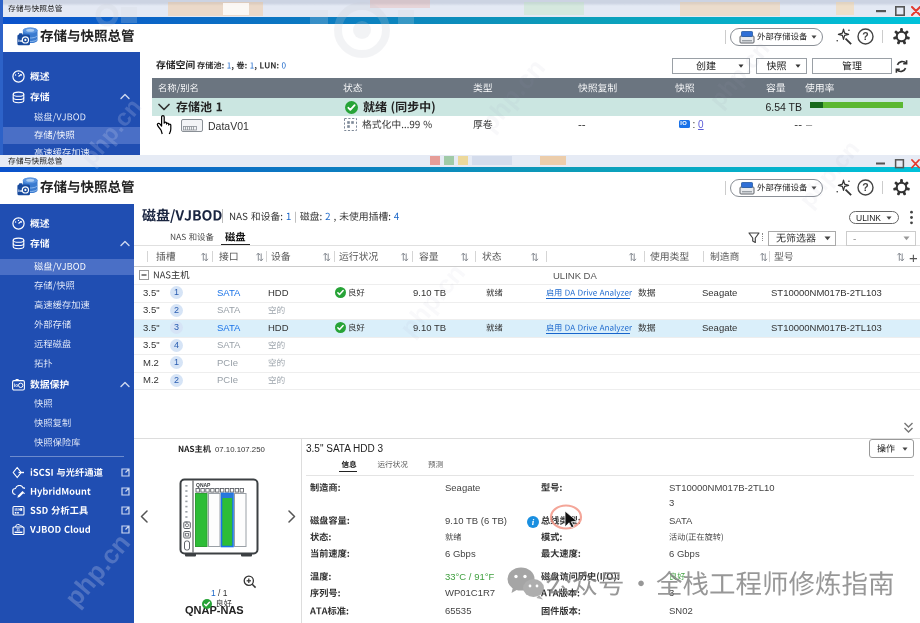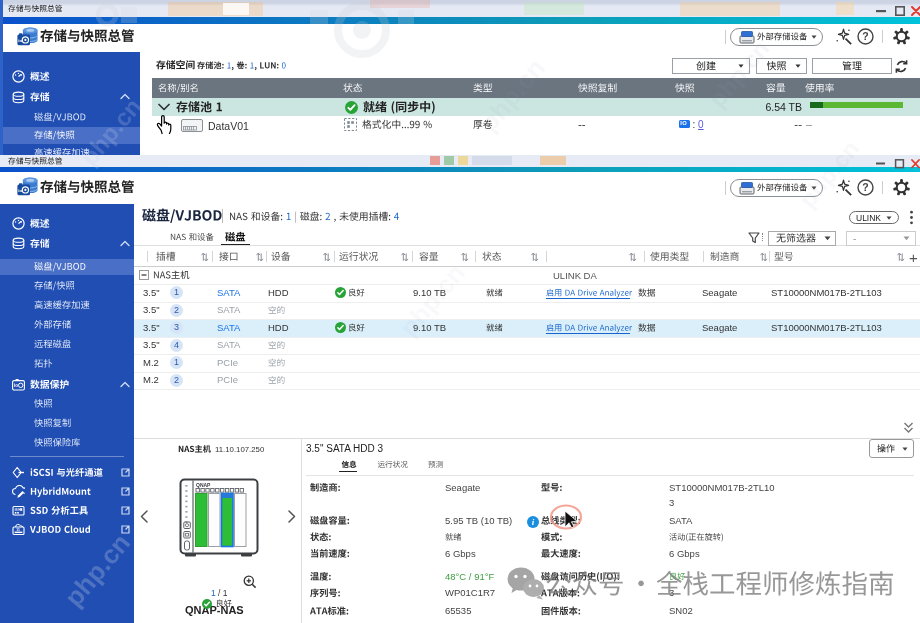--- a/index.html
+++ b/index.html
@@ -395,21 +395,21 @@
 <div style="position:absolute;left:134px;top:371.5px;width:786px;height:1px;background:#eee;z-index:12"></div>
 <div style="position:absolute;left:143px;top:374.25px;font:9.5px 'Liberation Sans';color:#333;z-index:14">M.2</div>
 <div style="position:absolute;left:170px;top:373.75px;width:13px;height:13px;border-radius:7px;background:#d6e4f6;font:9px 'Liberation Sans';color:#2a5db0;text-align:center;line-height:13px;z-index:14">2</div>
 <div style="position:absolute;left:217px;top:374.25px;font:9.5px 'Liberation Sans';color:#98a0a8;z-index:14">PCIe</div>
 <div style="position:absolute;left:134px;top:389.0px;width:786px;height:1px;background:#eee;z-index:12"></div>
 <svg style="position:absolute;left:902px;top:421px;z-index:14" width="13" height="13" viewBox="0 0 13 13">
     <path d="M2.5 2 L6.5 6 L10.5 2 M2.5 7 L6.5 11 L10.5 7" fill="none" stroke="#777" stroke-width="1.4"></path>
   </svg>
 <div style="position:absolute;left:134px;top:438px;width:786px;height:1px;background:#ddd;z-index:12"></div>
 <div style="position:absolute;left:301px;top:438px;width:1px;height:185px;background:#ddd;z-index:12"></div>
-<div style="position:absolute;left:215px;top:444.5px;font:7.8px 'Liberation Sans';color:#333;z-index:14">11.10.107.250</div>
+<div style="position:absolute;left:215px;top:444.5px;font:7.8px 'Liberation Sans';color:#333;z-index:14">07.10.107.250</div>
 <svg style="position:absolute;left:179px;top:478px;z-index:14" width="80" height="80" viewBox="0 0 80 80">
     <rect x="1.5" y="1.5" width="77" height="74" rx="4" fill="#fff" stroke="#3c4043" stroke-width="2"></rect>
     <line x1="14" y1="2.5" x2="14" y2="74.5" stroke="#3c4043" stroke-width="1"></line>
     <text x="17" y="9" font-family="Liberation Sans" font-size="5" font-weight="bold" fill="#3c4043">QNAP</text>
     <rect x="6.3" y="7.0" width="2.2" height="1.6" fill="#9aa0a6"></rect>
     <rect x="6.3" y="12.2" width="2.2" height="1.6" fill="#9aa0a6"></rect>
     <rect x="6.3" y="17.4" width="2.2" height="1.6" fill="#9aa0a6"></rect>
     <rect x="6.3" y="22.6" width="2.2" height="1.6" fill="#9aa0a6"></rect>
     <rect x="6.3" y="27.8" width="2.2" height="1.6" fill="#9aa0a6"></rect>
     <rect x="6.3" y="33.0" width="2.2" height="1.6" fill="#9aa0a6"></rect>
@@ -459,29 +459,29 @@
 <div style="position:absolute;left:306px;top:443px;font:10px 'Liberation Sans';color:#222;z-index:14">3.5" SATA HDD 3</div>
 <div style="position:absolute;left:869px;top:439px;width:45px;height:19px;border:1px solid #999;border-radius:3px;background:#fff;box-sizing:border-box;z-index:12"></div>
 <svg style="position:absolute;left:902px;top:446.5px;z-index:14" width="6" height="5" viewBox="0 0 6 5">
     <path d="M0.5 0.5 L3.0 3.7199999999999998 L5.5 0.5 z" fill="#444"></path>
   </svg>
 <div style="position:absolute;left:339px;top:470.5px;width:18px;height:1.5px;background:#222;z-index:12"></div>
 <div style="position:absolute;left:306px;top:474.5px;width:608px;height:1px;background:#e4e4e4;z-index:12"></div>
 <div style="position:absolute;left:445px;top:481.5px;font:9.5px 'Liberation Sans';color:#444;z-index:14">Seagate</div>
 <div style="position:absolute;left:669px;top:481.5px;font:9.5px 'Liberation Sans';color:#444;z-index:14">ST10000NM017B-2TL10</div>
 <div style="position:absolute;left:669px;top:497px;font:9.5px 'Liberation Sans';color:#444;z-index:14">3</div>
-<div style="position:absolute;left:445px;top:514.5px;font:9.5px 'Liberation Sans';color:#444;z-index:14">5.95 TB (10 TB)</div>
+<div style="position:absolute;left:445px;top:514.5px;font:9.5px 'Liberation Sans';color:#444;z-index:14">9.10 TB (6 TB)</div>
 <svg style="position:absolute;left:527px;top:516px;z-index:14" width="12" height="12" viewBox="0 0 12 12">
     <circle cx="6.0" cy="6.0" r="6.0" fill="#1a8fe0"></circle>
     <text x="6.0" y="9.36" font-family="Liberation Serif" font-size="9.0" font-weight="bold" font-style="italic" fill="#fff" text-anchor="middle">i</text>
   </svg>
 <div style="position:absolute;left:669px;top:514.5px;font:9.5px 'Liberation Sans';color:#444;z-index:14">SATA</div>
 <div style="position:absolute;left:445px;top:547.5px;font:9.5px 'Liberation Sans';color:#444;z-index:14">6 Gbps</div>
 <div style="position:absolute;left:669px;top:547.5px;font:9.5px 'Liberation Sans';color:#444;z-index:14">6 Gbps</div>
-<div style="position:absolute;left:445px;top:570.5px;font:9.5px 'Liberation Sans';color:#3f9f3f;z-index:14">48°C / 91°F</div>
+<div style="position:absolute;left:445px;top:570.5px;font:9.5px 'Liberation Sans';color:#3f9f3f;z-index:14">33°C / 91°F</div>
 <div style="position:absolute;left:445px;top:587px;font:9.5px 'Liberation Sans';color:#444;z-index:14">WP01C1R7</div>
 <div style="position:absolute;left:669px;top:587px;font:9.5px 'Liberation Sans';color:#444;z-index:14">3</div>
 <div style="position:absolute;left:445px;top:605px;font:9.5px 'Liberation Sans';color:#444;z-index:14">65535</div>
 <div style="position:absolute;left:669px;top:605px;font:9.5px 'Liberation Sans';color:#444;z-index:14">SN02</div>
 <svg style="position:absolute;left:548px;top:503px;z-index:60" width="40" height="32" viewBox="0 0 40 32">
     <ellipse cx="18" cy="14" rx="15" ry="11.5" fill="none" stroke="rgba(242,150,135,.85)" stroke-width="2.2"></ellipse>
     <path d="M17 8 l0 16 4-4.2 2.6 5 2.4-1.2 -2.6-4.8 5.6-0.6z" fill="#111" stroke="#fff" stroke-width="0.8"></path>
   </svg>
 <svg style="position:absolute;left:300px;top:2px;z-index:20;opacity:.22" width="125" height="58" viewBox="0 0 125 58">
     <circle cx="62" cy="28" r="24" fill="none" stroke="#c9ccd4" stroke-width="8"></circle>

